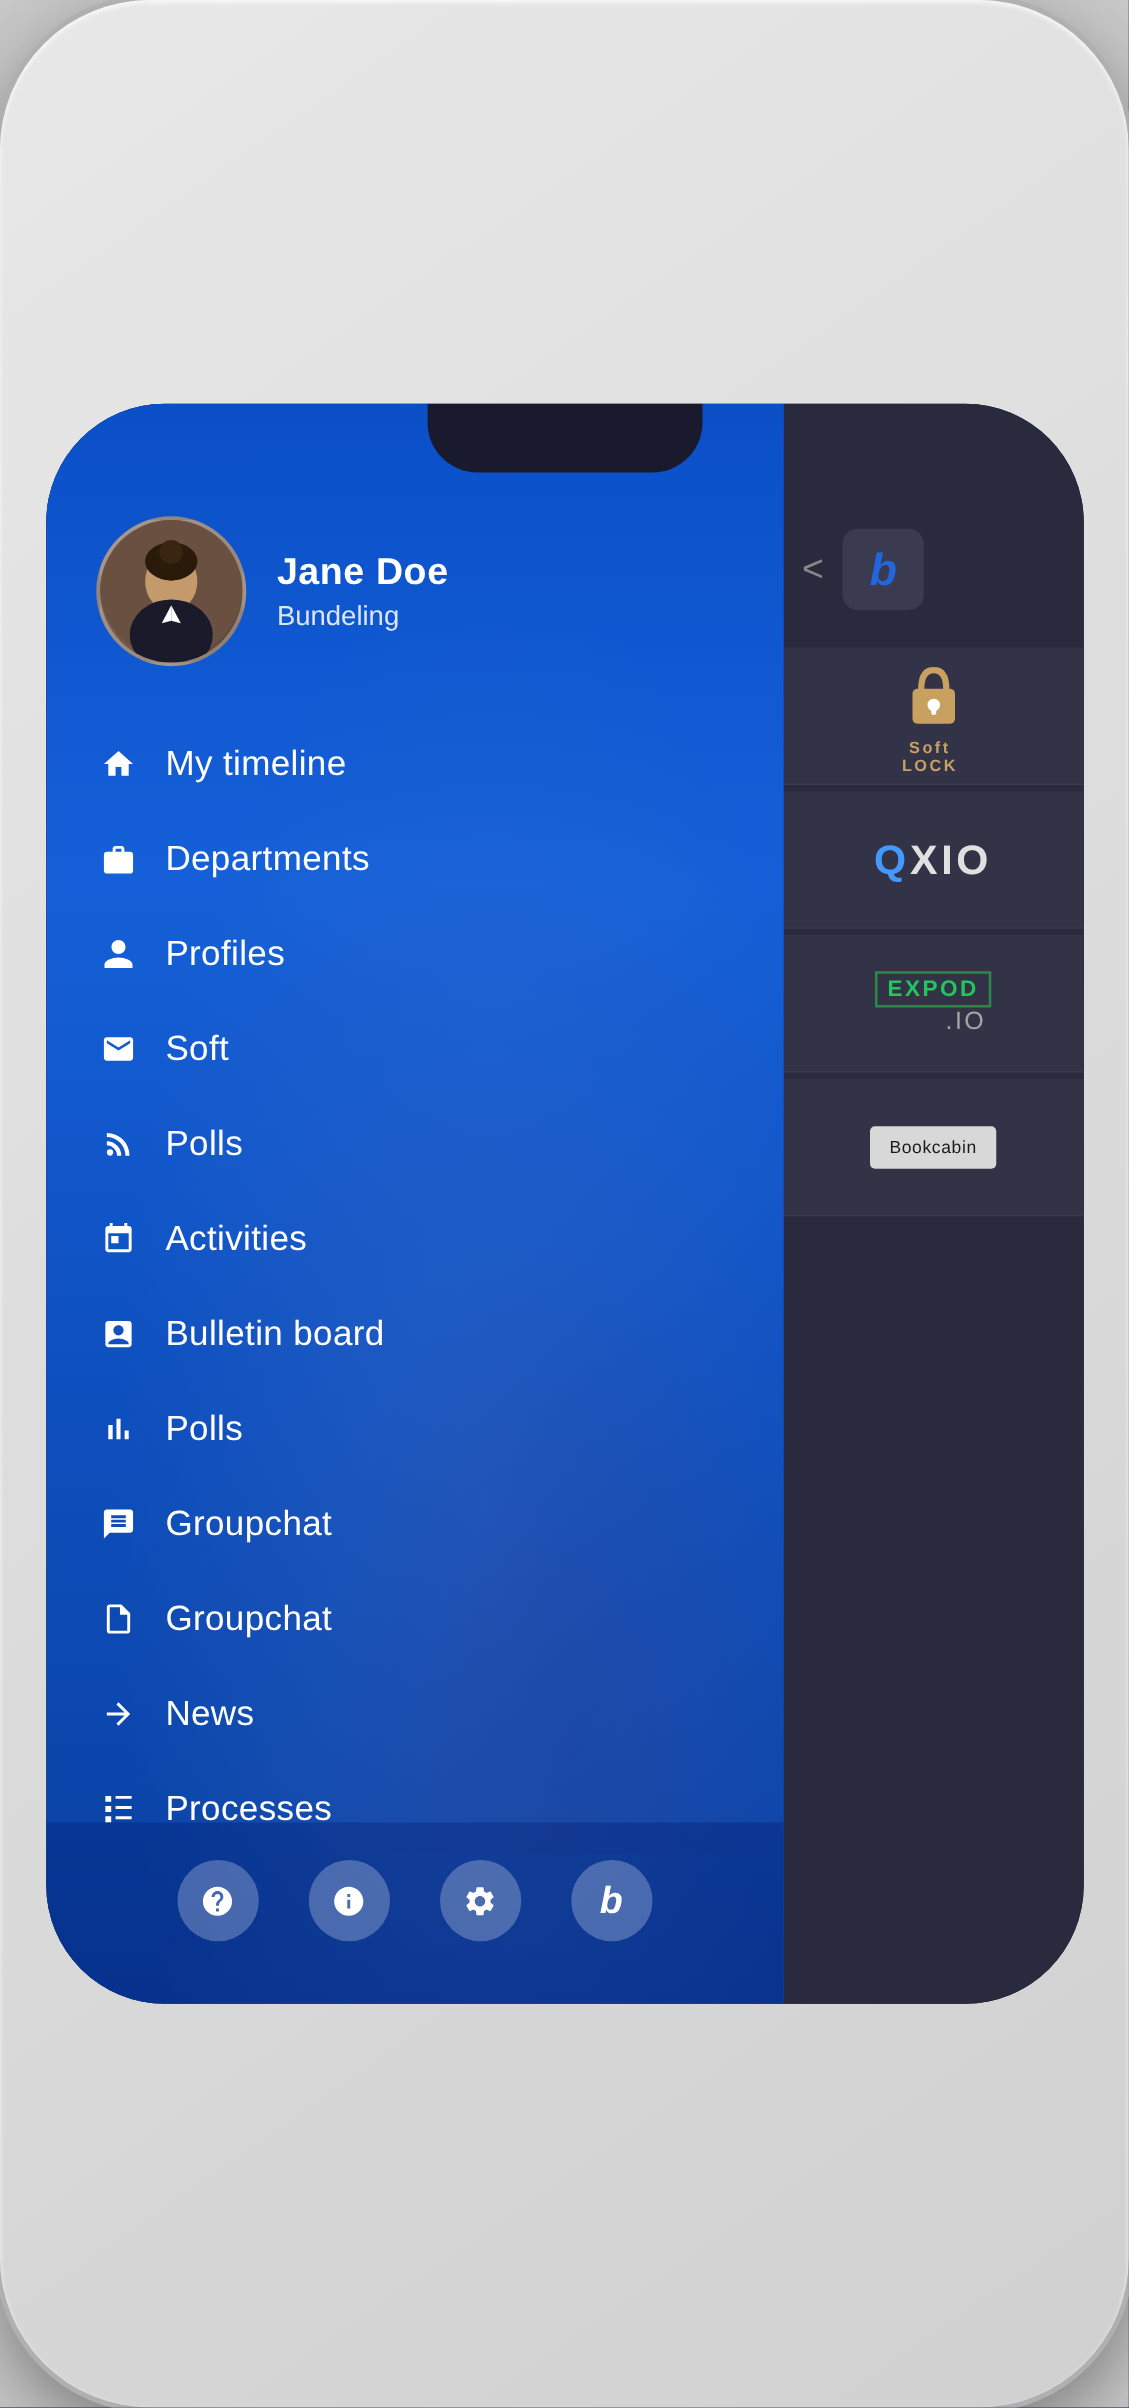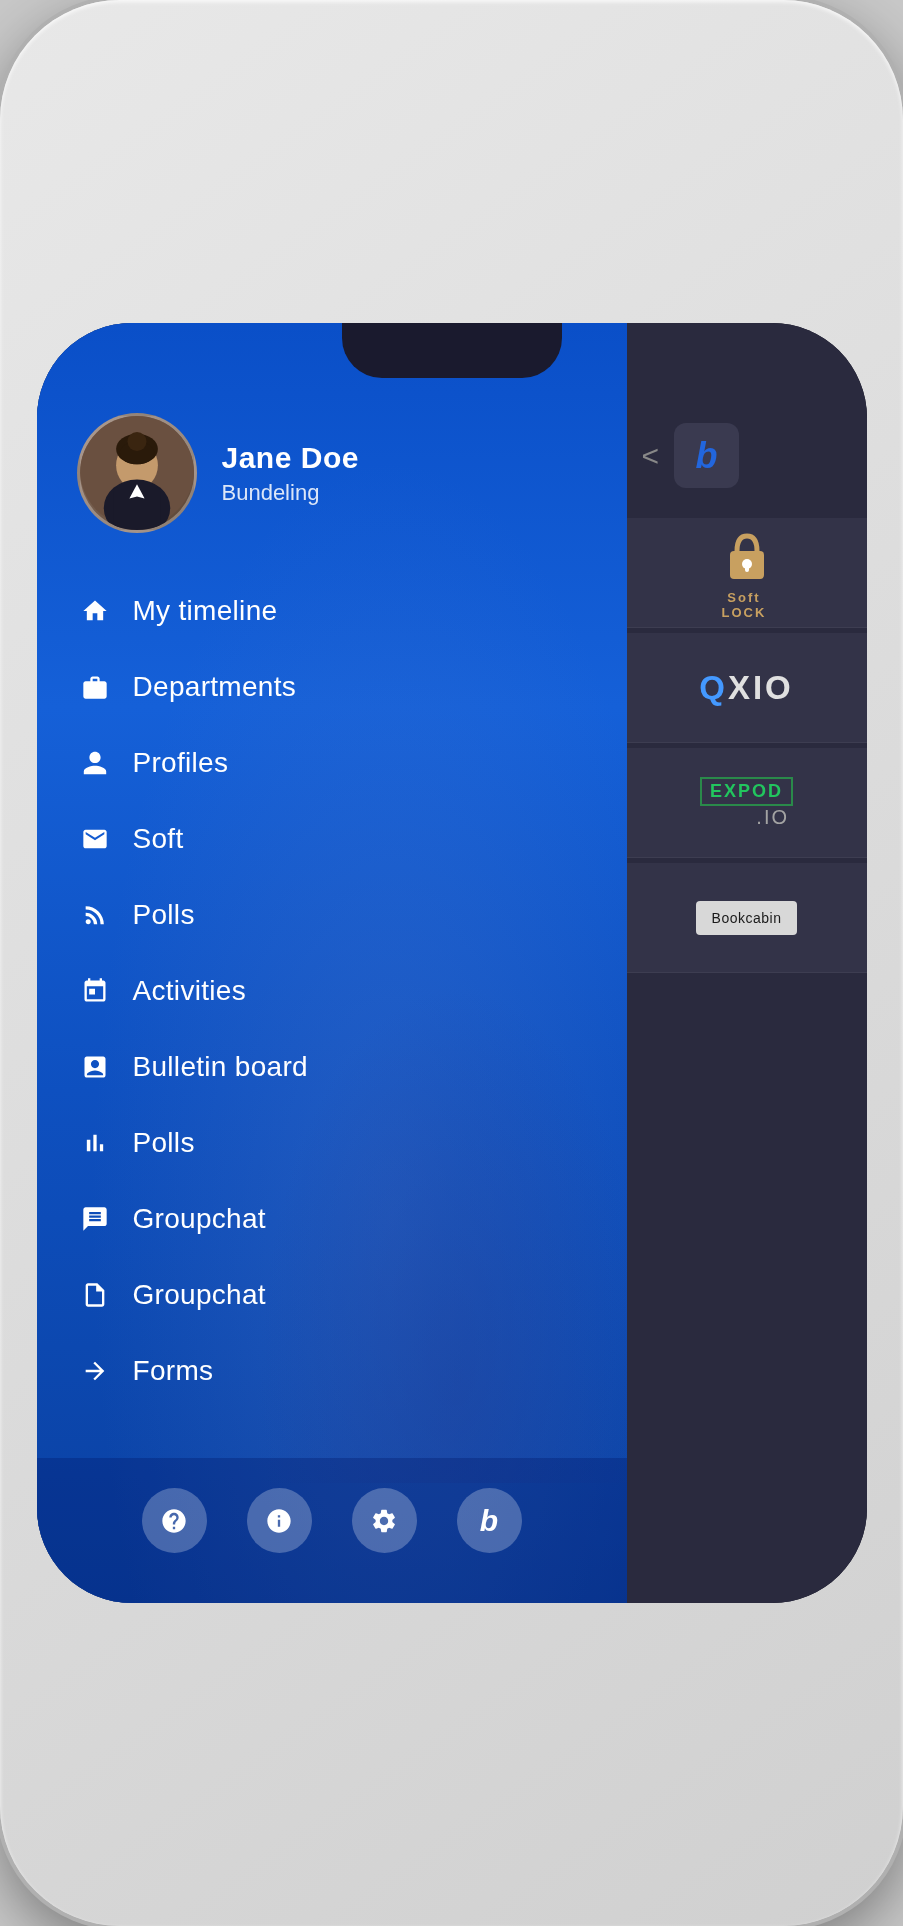--- a/index.html
+++ b/index.html
@@ -396,23 +396,31 @@
             </div>
             <span class="nav-label">Groupchat</span>
           </div>
 
           <div class="nav-item">
             <div class="nav-icon">
               <svg class="icon-svg" viewBox="0 0 24 24">
                   <path d="M12 4l-1.41 1.41L16.17 11H4v2h12.17l-5.58 5.59L12 20l8-8z"></path>
                 </svg>
             </div>
-            <span class="nav-label">Forms</span>
-          </div>
-
+            <span class="nav-label">News</span>
+          </div>
+
+          <div class="nav-item">
+            <div class="nav-icon">
+              <svg class="icon-svg" viewBox="0 0 24 24">
+                  <path d="M3 3h4v4H3zm0 7h4v4H3zm0 7h4v4H3zm7-14h11v2H10zm0 7h11v2H10zm0 7h11v2H10z"></path>
+                </svg>
+            </div>
+            <span class="nav-label">Processes</span>
+          </div>
 
         </nav>
 
         <div class="bottom-toolbar">
 
           <div class="toolbar-icon">
             <svg width="28" height="28" viewBox="0 0 24 24" fill="white">
               <path d="M12 2C6.48 2 2 6.48 2 12s4.48 10 10 10 10-4.48 10-10S17.52 2 12 2zm1 17h-2v-2h2v2zm2.07-7.75l-.9.92C13.45 12.9 13 13.5 13 15h-2v-.5c0-1.1.45-2.1 1.17-2.83l1.24-1.26c.37-.36.59-.86.59-1.41 0-1.1-.9-2-2-2s-2 .9-2 2H8c0-2.21 1.79-4 4-4s4 1.79 4 4c0 .88-.36 1.68-.93 2.25z"></path>
             </svg>
           </div>

